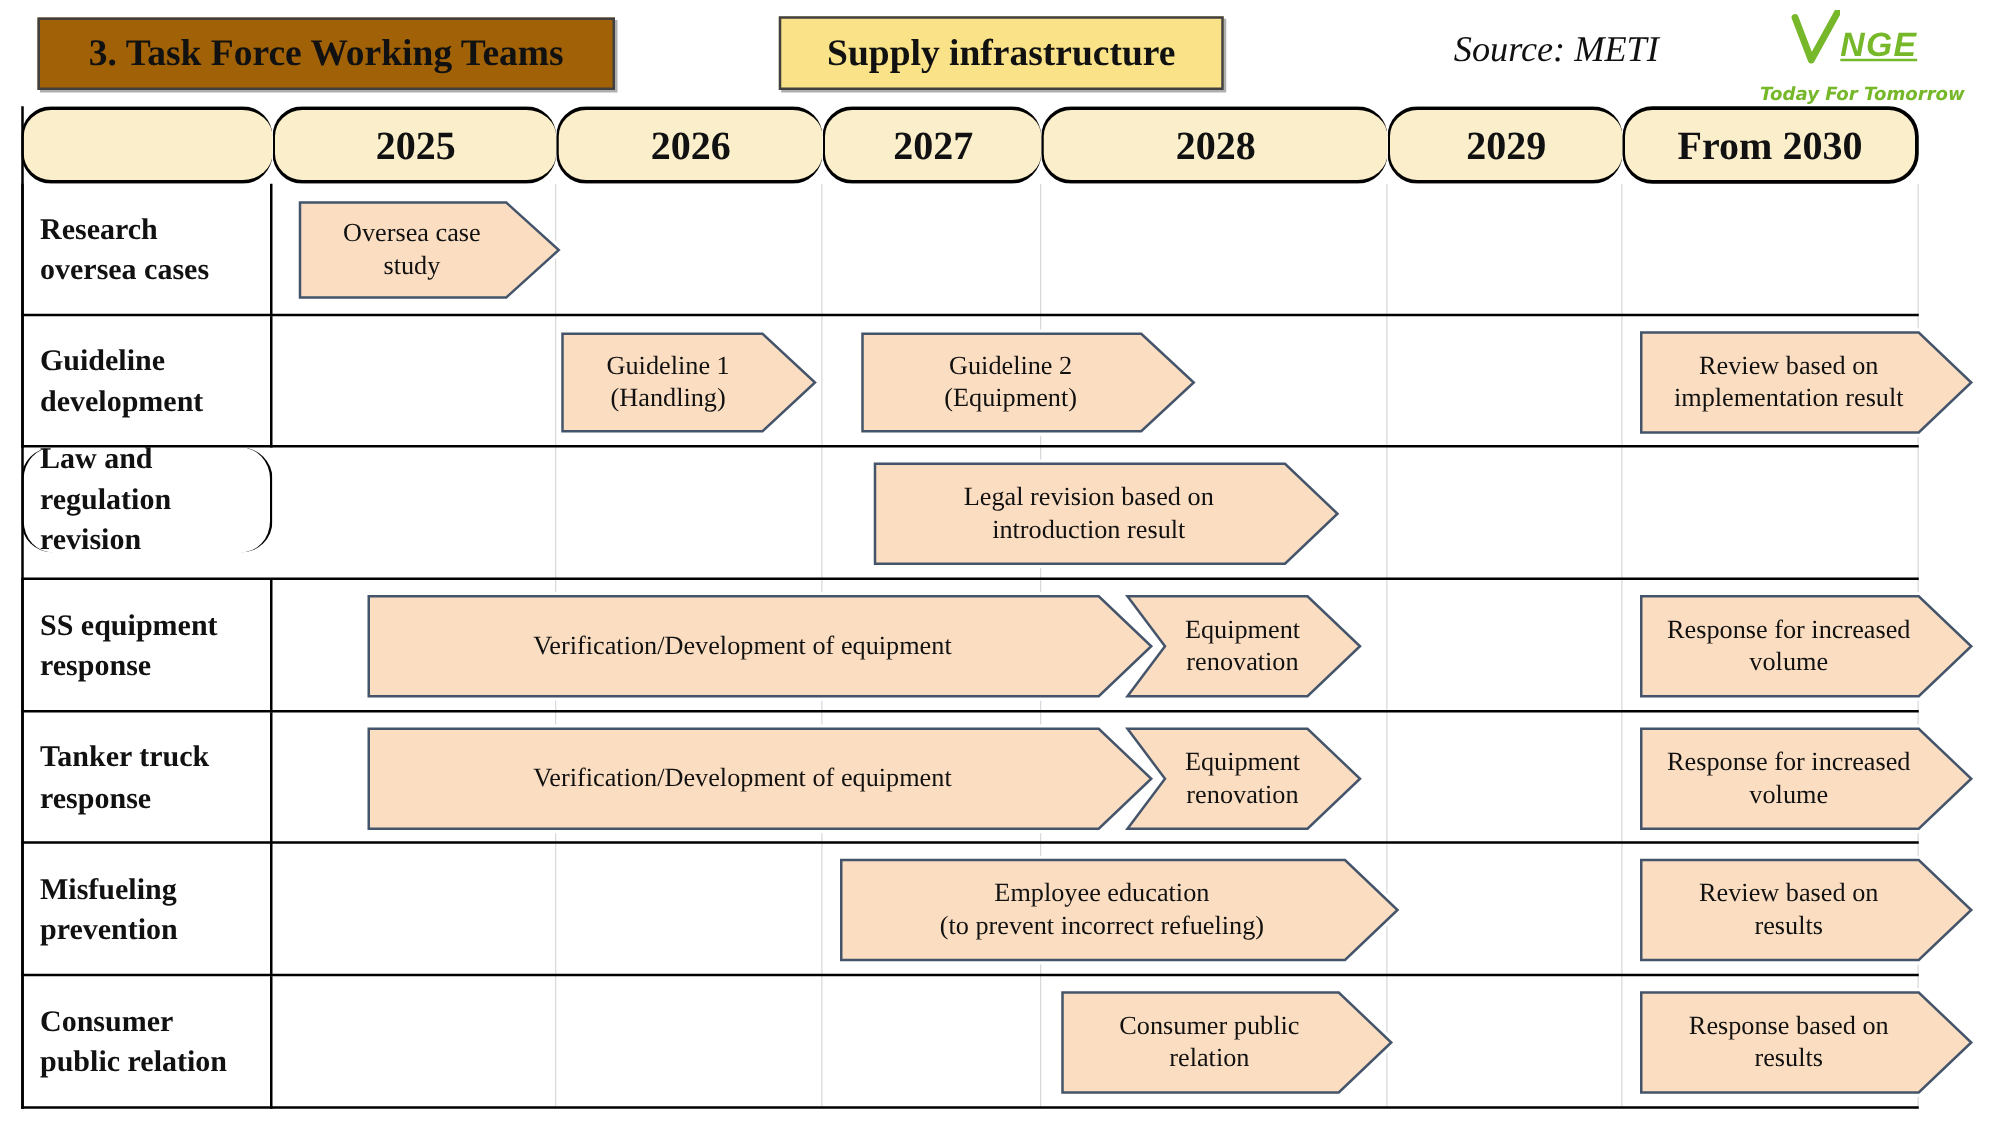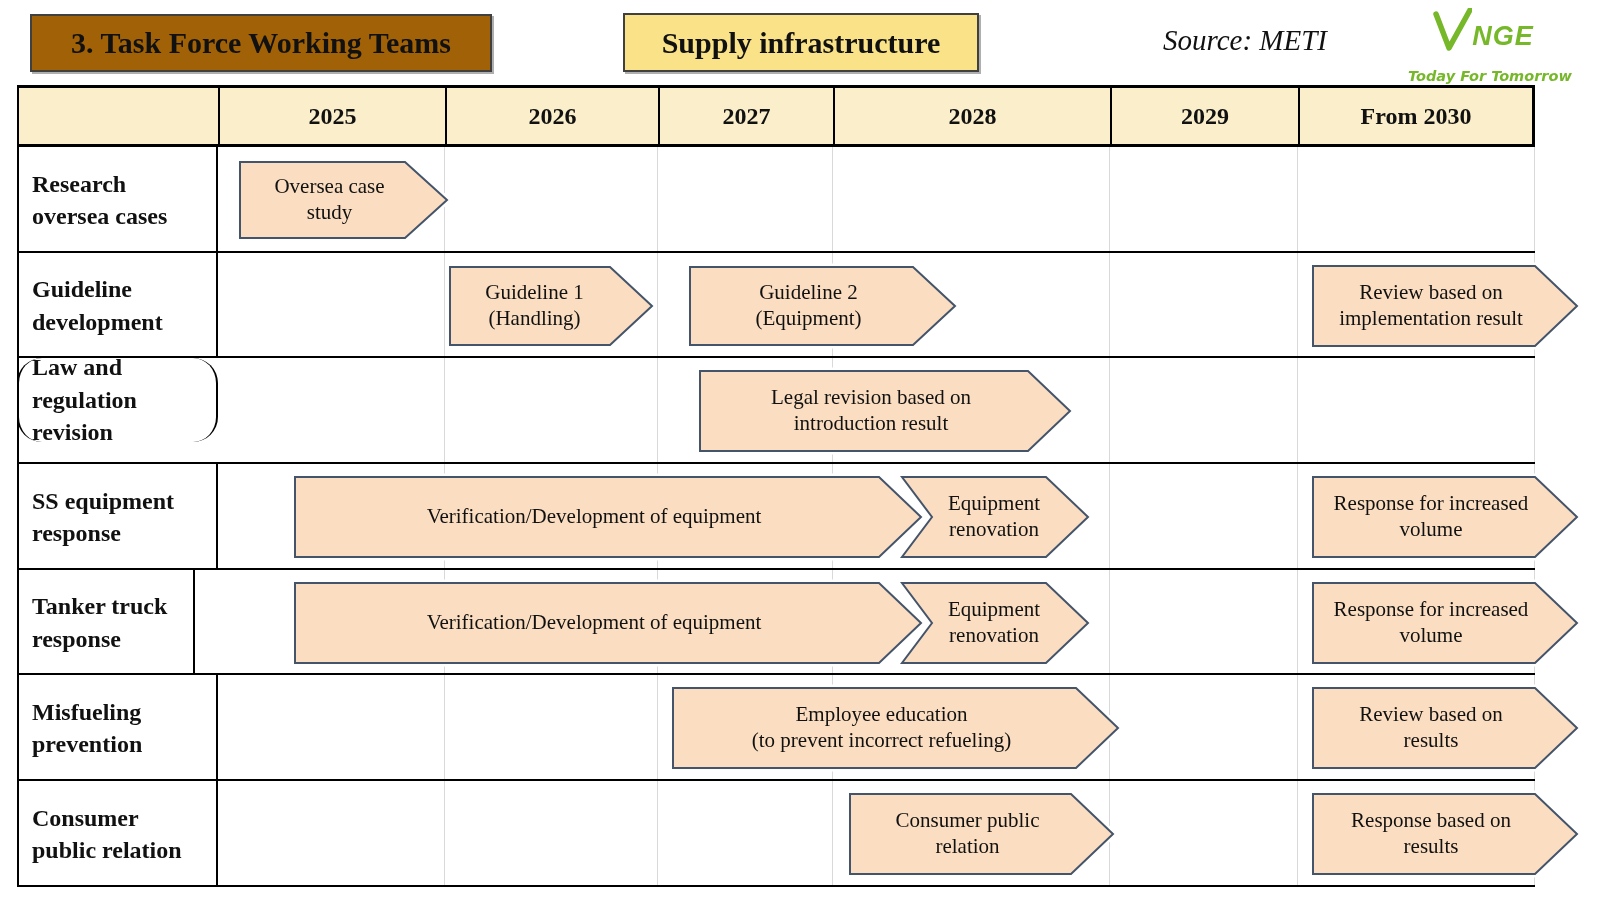--- a/index.html
+++ b/index.html
@@ -4,29 +4,29 @@
 <style>
   html,body{margin:0;padding:0;background:#fff;}
   #page{position:relative;width:1600px;height:900px;background:#fff;overflow:hidden;
         font-family:"Liberation Serif","DejaVu Serif",serif;color:#111;}
   .hbox{position:absolute;display:flex;align-items:center;justify-content:center;
         font-weight:bold;font-size:30px;box-shadow:2px 2px 0 rgba(110,110,110,.55);}
   #title-box{left:30px;top:14px;width:458px;height:54px;}
   #subtitle-box{left:623px;top:13px;width:352px;height:55px;}
   #source-text{position:absolute;left:1163px;top:24px;font-style:italic;font-size:29px;}
   #logo{position:absolute;left:1408px;top:6px;width:150px;text-align:center;}
-  #logo .mark-row{display:flex;align-items:flex-end;justify-content:center;height:46px;}
+  #logo .mark-row{display:flex;align-items:flex-end;justify-content:center;height:46px;text-decoration:underline;}
   #logo .logo-name{font-family:"Liberation Sans","DejaVu Sans",sans-serif;font-style:italic;
         font-size:27px;font-weight:bold;line-height:1;padding-bottom:2px;letter-spacing:1px;}
   #logo .tagline{font-family:"DejaVu Sans","Liberation Sans",sans-serif;font-weight:bold;
         font-style:italic;font-size:14.5px;margin-top:16px;white-space:nowrap;}
   #gantt{position:absolute;overflow:visible;}
   .hdr-cell{position:absolute;top:0;display:flex;align-items:center;justify-content:center;
-        font-weight:bold;font-size:24px;box-sizing:border-box;border-left:2px solid #000;
-        border-top:3px solid #000;border-bottom:3px solid #000;}
+        font-weight:bold;font-size:32px;box-sizing:border-box;border-left:2px solid #000;
+        border-top:3px solid #000;border-bottom:3px solid #000;border-radius:24px;}
   .hdr-cell.last{border-right:3px solid #000;}
   .row-label{position:absolute;left:0;display:flex;align-items:center;box-sizing:border-box;
         border-left:2px solid #000;border-right:2px solid #000;
         font-weight:bold;font-size:24px;line-height:1.35;padding-left:13px;white-space:pre-line;}
   .row-line{position:absolute;left:0;height:0;border-top:2.5px solid #000;}
   .vgrid{position:absolute;width:0;border-left:1.5px solid #D9D9D9;}
   .bar{position:absolute;}
   .bar svg{position:absolute;left:0;top:0;overflow:visible;}
   .bar .bar-text{position:absolute;inset:0;display:flex;align-items:center;justify-content:center;
         text-align:center;font-size:21px;line-height:1.22;white-space:pre-line;z-index:2;}
@@ -76,21 +76,21 @@
       <div class="row-label" style="top: 168px; height: 105px; width: 201px;">Guideline
 development</div>
       <div class="row-line" style="top: 271px; width: 1518px; border-top-color: rgb(0, 0, 0);"></div>
       <div class="row-label" style="top: 273px; height: 84px; width: 201px; border-radius: 25px;">Law and
 regulation
 revision</div>
       <div class="row-line" style="top: 377px; width: 1518px; border-top-color: rgb(0, 0, 0);"></div>
       <div class="row-label" style="top: 379px; height: 106px; width: 201px;">SS equipment
 response</div>
       <div class="row-line" style="top: 483px; width: 1518px; border-top-color: rgb(0, 0, 0);"></div>
-      <div class="row-label" style="top: 485px; height: 105px; width: 178px;">Tanker truck
+      <div class="row-label" style="top: 485px; height: 105px; width: 201px;">Tanker truck
 response</div>
       <div class="row-line" style="top: 588px; width: 1518px; border-top-color: rgb(0, 0, 0);"></div>
       <div class="row-label" style="top: 590px; height: 106px; width: 201px;">Misfueling
 prevention</div>
       <div class="row-line" style="top: 694px; width: 1518px; border-top-color: rgb(0, 0, 0);"></div>
       <div class="row-label" style="top: 696px; height: 106px; width: 201px;">Consumer
 public relation</div>
       <div class="row-line" style="top: 800px; width: 1518px; border-top-color: rgb(0, 0, 0);"></div>
       <div style="position: absolute; left: 0px; top: 0px; width: 0px; height: 802px; border-left: 2.5px solid rgb(0, 0, 0);"></div>
       <div class="bar" style="left: 223px; top: 77px; width: 207px; height: 76px; z-index: 2;">

